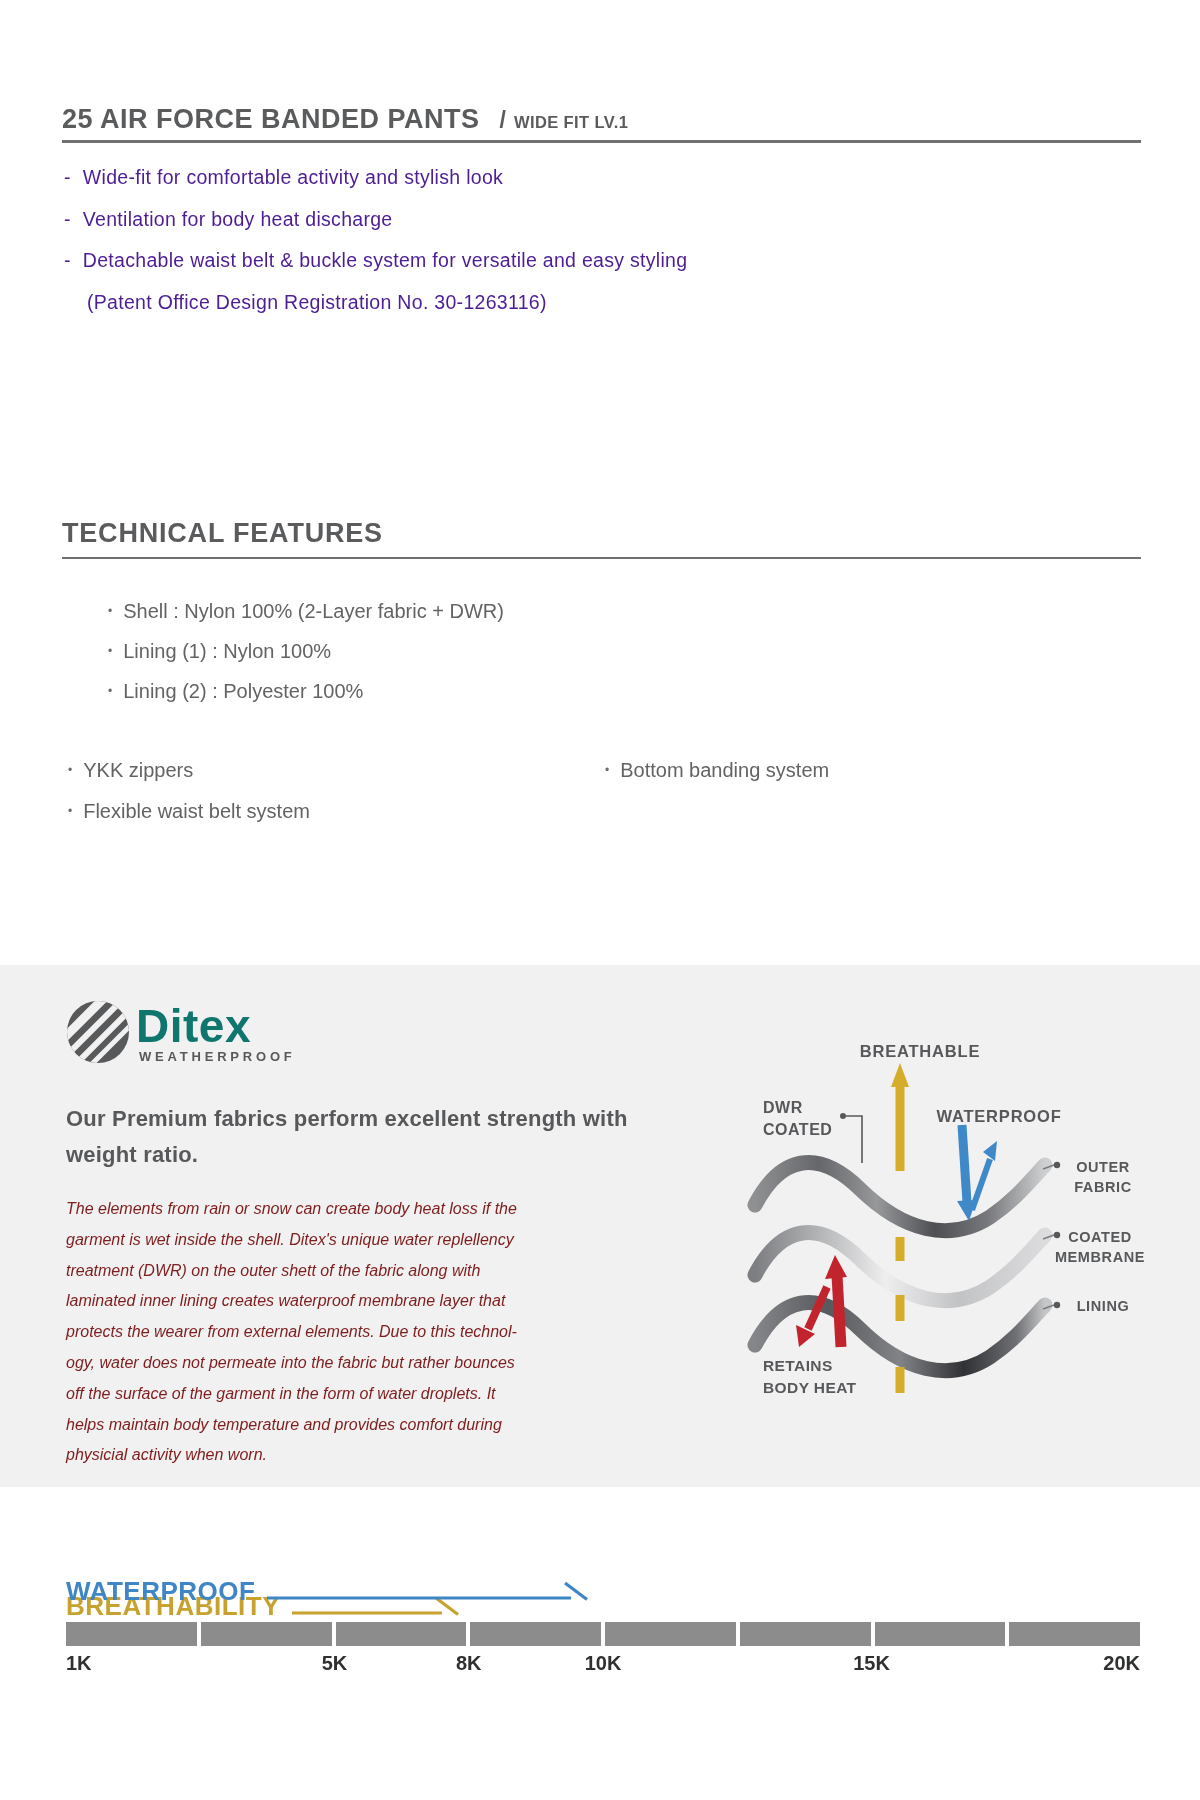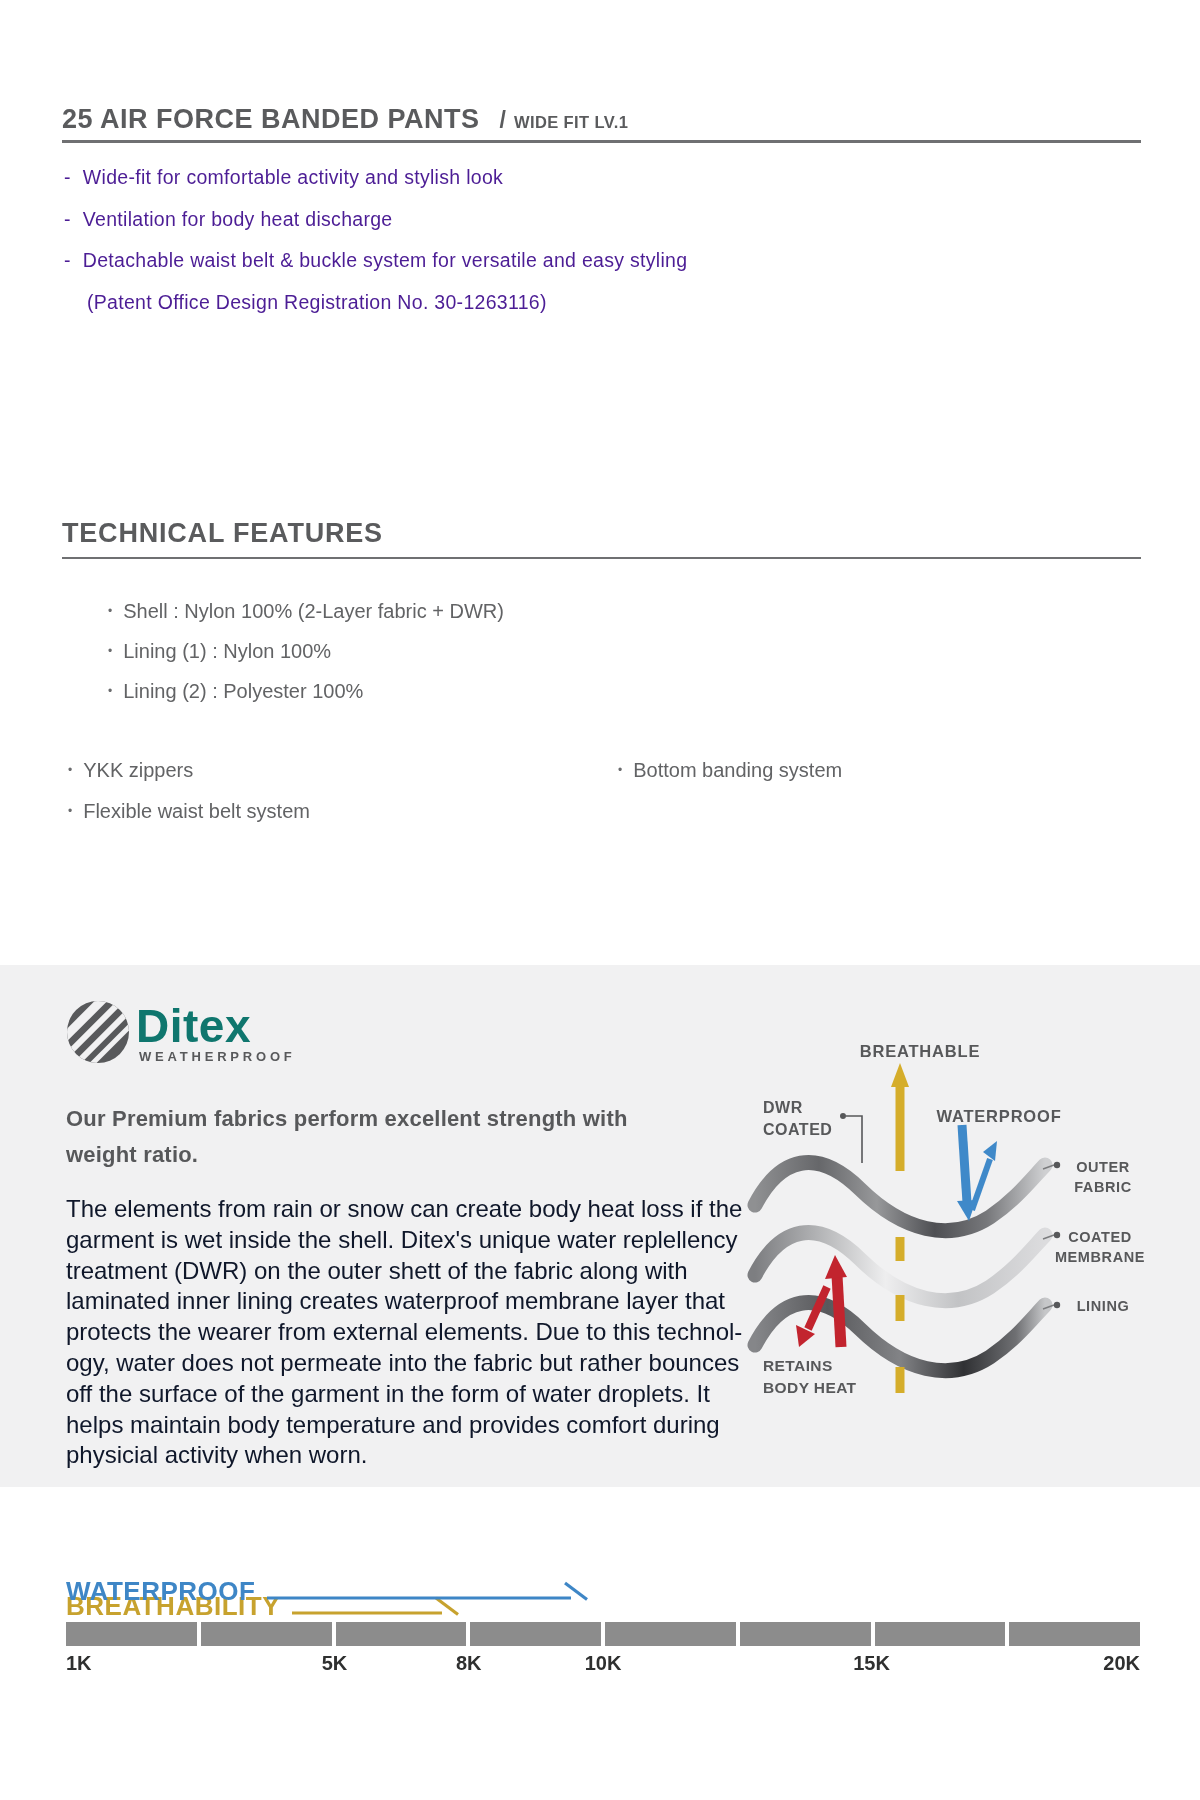--- a/index.html
+++ b/index.html
@@ -21,31 +21,31 @@
   .features{left:64px;top:157px;font-size:19.5px;letter-spacing:.3px;color:#4c1d95;
             line-height:41.5px;white-space:nowrap;}
   .feat .dash{margin-right:12px;}
   .patent{padding-left:23px;}
 
   
   .tech-heading{left:62px;top:518px;font-size:27px;font-weight:bold;letter-spacing:.8px;color:#5a5b5d;}
   .speclist{font-size:20px;color:#626365;line-height:40px;white-space:nowrap;}
   .materials{left:68px;top:591px;margin-left:40px;}
   .extras-left{left:68px;top:750px;line-height:41px;}
-  .extras-right{left:618px;top:750px;line-height:41px;}
+  .extras-right{left:605px;top:750px;line-height:41px;}
   .blt{font-size:12px;vertical-align:3px;margin-right:11px;color:#6a6b6d;}
 
   
   .panel{left:0;top:965px;width:1200px;height:522px;background:#f1f1f2;}
   .logo-svg{left:64px;top:998px;}
   .brand{left:136px;top:999px;font-size:46px;font-weight:bold;color:#0f766e;letter-spacing:.5px;}
   .brand-sub{left:139px;top:1049px;font-size:13px;font-weight:bold;letter-spacing:3.8px;color:#58595b;}
   .headline{left:66px;top:1101px;width:595px;font-size:22px;font-weight:bold;line-height:36px;
             color:#57585a;letter-spacing:.2px;}
-  .bodycopy{left:66px;top:1194px;font-size:24px;line-height:30.8px;color:#0f172a;white-space:nowrap;}
+  .bodycopy{left:66px;top:1194px;font-size:16px;line-height:30.8px;color:#7f1d1d;white-space:nowrap;font-style:italic;}
   .diagram{left:645px;top:1025px;}
   .diagram text{font-family:"Liberation Sans",sans-serif;font-weight:bold;fill:#57585a;}
 
   
   .perf-row{display:flex;align-items:center;gap:10px;}
   .perf-breath{left:66px;top:1591px;}
   .perf-water{left:66px;top:1576px;}
   .perf-label{font-size:26px;font-weight:bold;letter-spacing:.5px;white-space:nowrap;}
   .gold{color:#c7a22e;}
   .blue{color:#3e86c6;}

